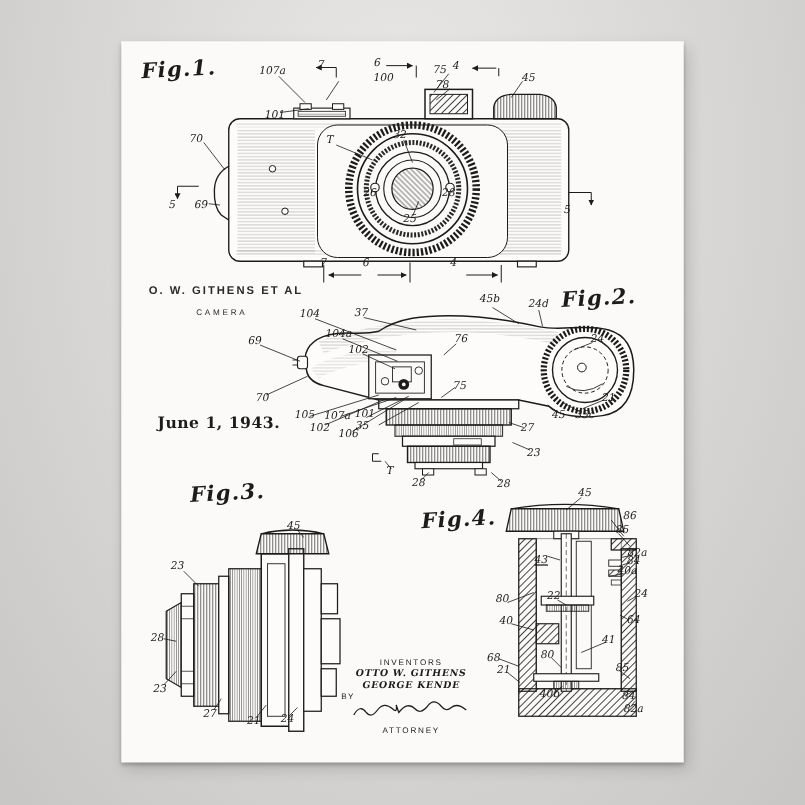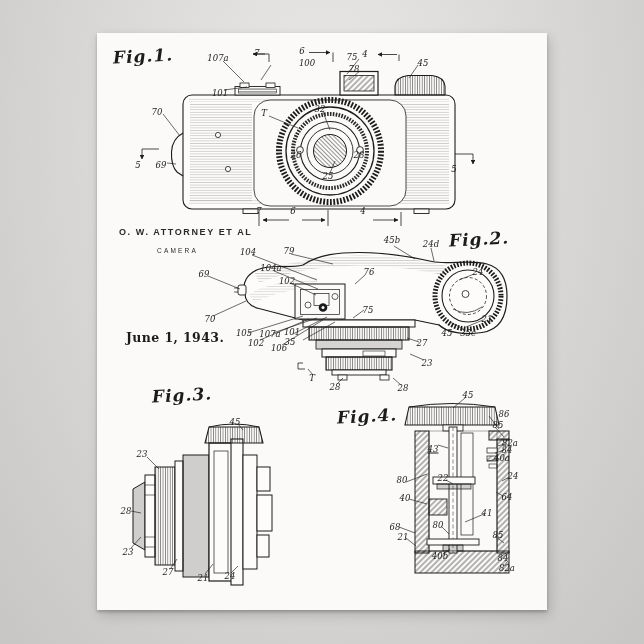--- a/index.html
+++ b/index.html
@@ -182,24 +182,34 @@
         <rect x="346" y="512" width="20" height="6" fill="url(#vlf)" stroke-width=".7"></rect>
         <path stroke-width=".65" d="M368,365 L356,375 M392,383 L402,396 M398,394 L407,404 M409,411 L400,413 M407,417 L398,420 M402,426 L390,428 M412,444 L405,448 M341,412 L351,415 M406,463 L399,459 M309,449 L330,441 M349,447 L356,451 M312,466 L330,471 M387,481 L368,489 M302,494 L318,500 M309,505 L319,513 M344,493 L352,501 M398,503 L407,510 M346,521 L353,516 M403,524 L409,520 M407,533 L411,528"></path>
       </g>
     </svg>
 
     <span class="txt figscript" style="left:16px;top:13px;">Fig.1.</span>
     <span class="txt figscript" style="left:352px;top:196px;">Fig.2.</span>
     <span class="txt figscript" style="left:55px;top:352px;">Fig.3.</span>
     <span class="txt figscript" style="left:240px;top:373px;">Fig.4.</span>
 
-    <span class="txt hdr" style="left:22px;top:194px;">O. W. ATTORNEY ET AL</span>
+    <span class="txt hdr" style="left:22px;top:194px;">O. W. GITHENS ET AL</span>
     <span class="txt sub" style="left:60px;top:214px;">CAMERA</span>
     <span class="txt date" style="left:29px;top:297px;">June 1, 1943.</span>
 
+    <div class="txt invblock" style="left:176px;top:494px;">
+      <div class="cap">INVENTORS</div>
+      <div class="name">OTTO W. GITHENS</div>
+      <div class="name">GEORGE KENDE</div>
+      <div class="byline" style="text-align:left;margin-top:2px;">BY</div>
+      <svg width="100" height="18" viewBox="0 0 100 18" style="margin-top:-2px;">
+        <path d="M4,13 q5,-9 10,-2 q4,5 9,-2 q5,-7 12,-1 q4,4 3,-3 l2,6 q7,-9 13,-3 q4,5 10,-2 q5,-7 11,0 q4,5 8,1 q5,-4 12,2" stroke="#1c1c1c" stroke-width="1" fill="none"></path>
+      </svg>
+      <div class="cap" style="margin-top:-1px;">ATTORNEY</div>
+    </div>
 
     <div class="labels">
         <span class="ref" style="left: 121px; top: 25px;">107a</span>
         <span class="ref" style="left: 160px; top: 20px;">7</span>
         <span class="ref" style="left: 182px; top: 30px; margin-left: 28px;">100</span>
         <span class="ref" style="left: 205px; top: 18px;">6</span>
         <span class="ref" style="left: 255px; top: 24px;">75</span>
         <span class="ref" style="left: 257px; top: 36px;">78</span>
         <span class="ref" style="left: 268px; top: 21px;">4</span>
         <span class="ref" style="left: 326px; top: 30px;">45</span>
@@ -212,21 +222,21 @@
         <span class="ref" style="left: 199px; top: 122px;">26</span>
         <span class="ref" style="left: 262px; top: 122px;">28</span>
         <span class="ref" style="left: 231px; top: 143px;">25</span>
         <span class="ref" style="left: 357px; top: 136px;">5</span>
         <span class="ref" style="left: 162px; top: 178px;">7</span>
         <span class="ref" style="left: 196px; top: 178px;">6</span>
         <span class="ref" style="left: 266px; top: 178px;">4</span>
       </div>
     <div class="labels">
         <span class="ref" style="left: 151px; top: 219px;">104</span>
-        <span class="ref" style="left: 192px; top: 218px;">79</span>
+        <span class="ref" style="left: 192px; top: 218px;">37</span>
         <span class="ref" style="left: 174px; top: 235px;">104a</span>
         <span class="ref" style="left: 190px; top: 248px;">102</span>
         <span class="ref" style="left: 107px; top: 241px;">69</span>
         <span class="ref" style="left: 113px; top: 286px;">70</span>
         <span class="ref" style="left: 272px; top: 239px;">76</span>
         <span class="ref" style="left: 271px; top: 277px;">75</span>
         <span class="ref" style="left: 295px; top: 207px;">45b</span>
         <span class="ref" style="left: 334px; top: 211px;">24d</span>
         <span class="ref" style="left: 381px; top: 239px;">24</span>
         <span class="ref" style="left: 390px; top: 286px;">21</span>

